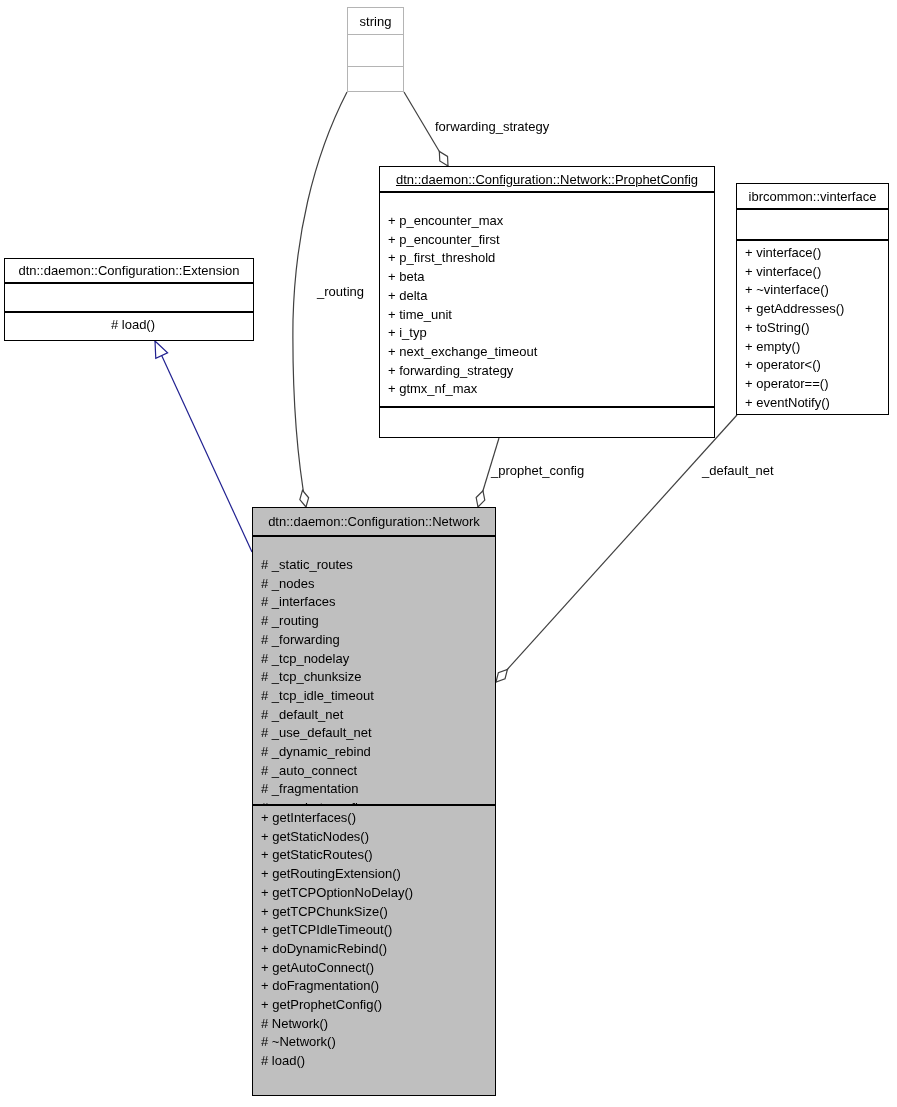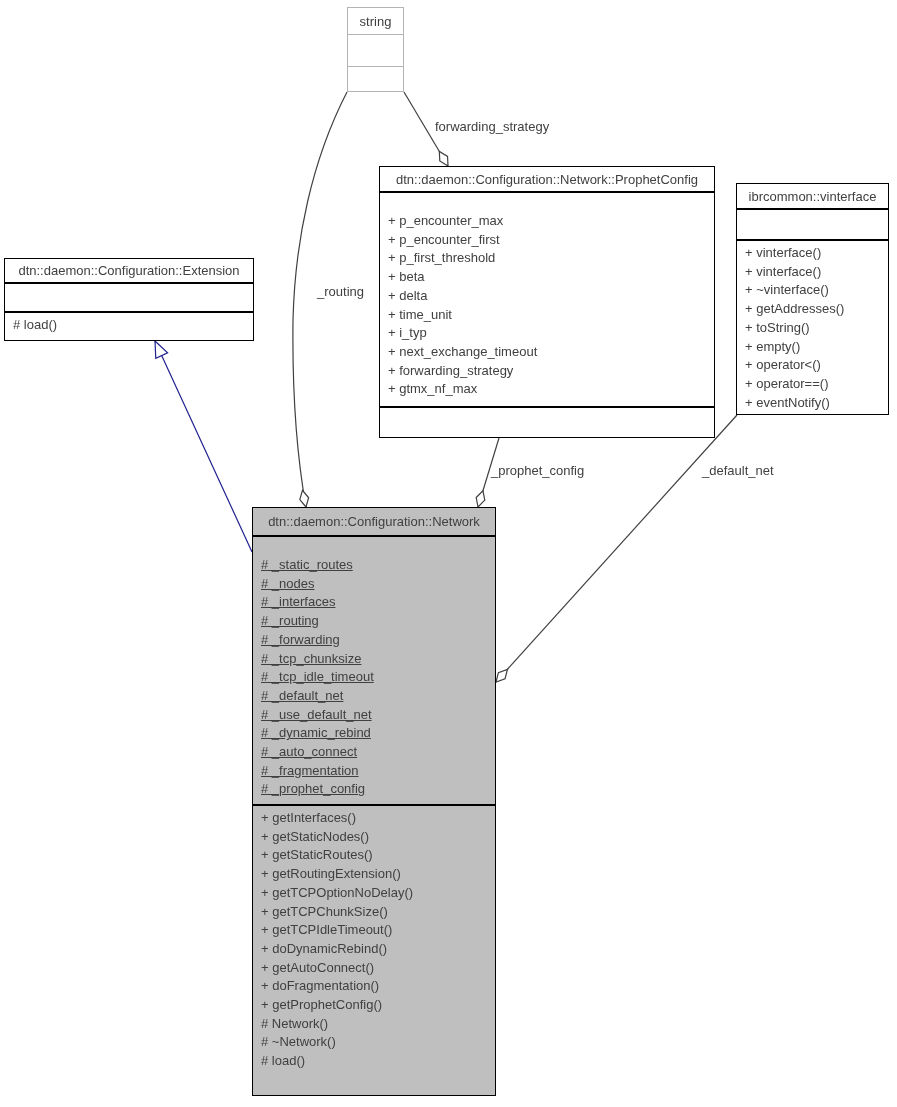--- a/index.html
+++ b/index.html
@@ -1,18 +1,18 @@
 <!DOCTYPE html>
 <html><head>
 <meta charset="utf-8">
 <style>
   html,body{margin:0;padding:0;background:#fff;}
   .canvas{
     position:relative;width:897px;height:1107px;background:#fff;overflow:hidden;
-    font-family:"Liberation Sans",sans-serif;font-size:13px;color:#404040;
+    font-family:"Liberation Sans",sans-serif;font-size:13px;color:#000000;
   }
   svg.edges{position:absolute;left:0;top:0;width:897px;height:1107px;}
   .uml-class{
     position:absolute;display:flex;flex-direction:column;
     background:#fff;border:1px solid #000;box-sizing:border-box;
   }
   .uml-title{
     flex:0 0 auto;display:flex;align-items:center;justify-content:center;
     border-bottom:2px solid #000;white-space:nowrap;box-sizing:border-box;
   }
@@ -56,21 +56,21 @@
     </g>
   </svg>
 
   <div class="uml-class plain" style="left:347px;top:7px;width:57px;height:85px;">
     <div class="uml-title" style="flex-basis:27px;">string</div>
     <div class="uml-attrs" style="flex-basis:32px;"></div>
     <div class="uml-methods"></div>
   </div>
 
   <div class="uml-class" style="left:379px;top:166px;width:336px;height:272px;">
-    <div class="uml-title" style="flex-basis:26px;">dtn::daemon::Configuration::Network::ProphetConfig</div>
+    <div class="uml-title" style="flex-basis:26px;text-decoration:underline;">dtn::daemon::Configuration::Network::ProphetConfig</div>
     <div class="uml-attrs" style="flex-basis:215px;">
         <div class="member-row">+ p_encounter_max</div>
         <div class="member-row">+ p_encounter_first</div>
         <div class="member-row">+ p_first_threshold</div>
         <div class="member-row">+ beta</div>
         <div class="member-row">+ delta</div>
         <div class="member-row">+ time_unit</div>
         <div class="member-row">+ i_typ</div>
         <div class="member-row">+ next_exchange_timeout</div>
         <div class="member-row">+ forwarding_strategy</div>
@@ -88,36 +88,37 @@
         <div class="member-row">+ ~vinterface()</div>
         <div class="member-row">+ getAddresses()</div>
         <div class="member-row">+ toString()</div>
         <div class="member-row">+ empty()</div>
         <div class="member-row">+ operator&lt;()</div>
         <div class="member-row">+ operator==()</div>
         <div class="member-row">+ eventNotify()</div>
       </div>
   </div>
 
-  <div class="uml-class" style="left:4px;top:258px;width:250px;height:83px;">
+  <div class="uml-class" style="left:4px;top:258px;width:250px;height:83px;text-align:center;">
     <div class="uml-title" style="flex-basis:25px;">dtn::daemon::Configuration::Extension</div>
     <div class="uml-attrs" style="flex-basis:29px;"></div>
     <div class="uml-methods">
         <div class="member-row"># load()</div>
       </div>
   </div>
 
   <div class="uml-class hl" style="left:252px;top:507px;width:244px;height:589px;">
     <div class="uml-title" style="flex-basis:29px;">dtn::daemon::Configuration::Network</div>
-    <div class="uml-attrs" style="flex-basis:269px;text-decoration:underline;">
+    <div class="uml-attrs" style="flex-basis:269px;">
         <div class="member-row"># _static_routes</div>
         <div class="member-row"># _nodes</div>
         <div class="member-row"># _interfaces</div>
         <div class="member-row"># _routing</div>
         <div class="member-row"># _forwarding</div>
+        <div class="member-row"># _tcp_nodelay</div>
         <div class="member-row"># _tcp_chunksize</div>
         <div class="member-row"># _tcp_idle_timeout</div>
         <div class="member-row"># _default_net</div>
         <div class="member-row"># _use_default_net</div>
         <div class="member-row"># _dynamic_rebind</div>
         <div class="member-row"># _auto_connect</div>
         <div class="member-row"># _fragmentation</div>
         <div class="member-row"># _prophet_config</div>
       </div>
     <div class="uml-methods">

